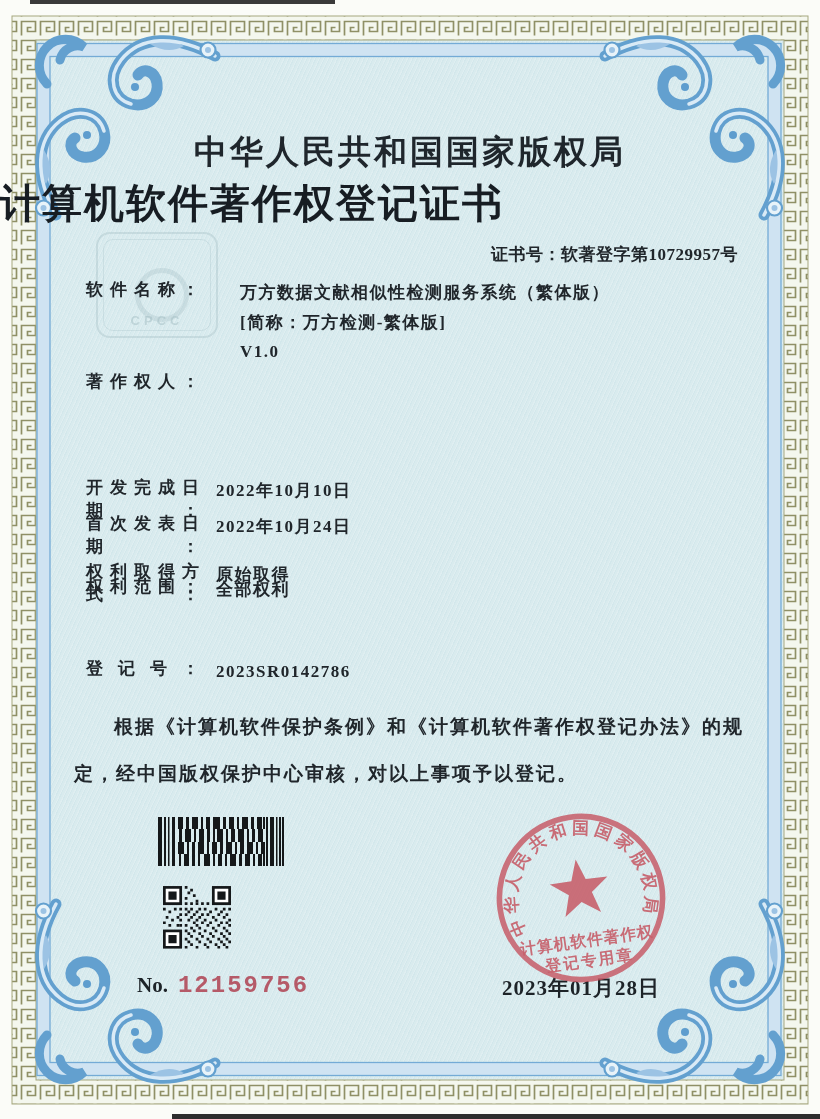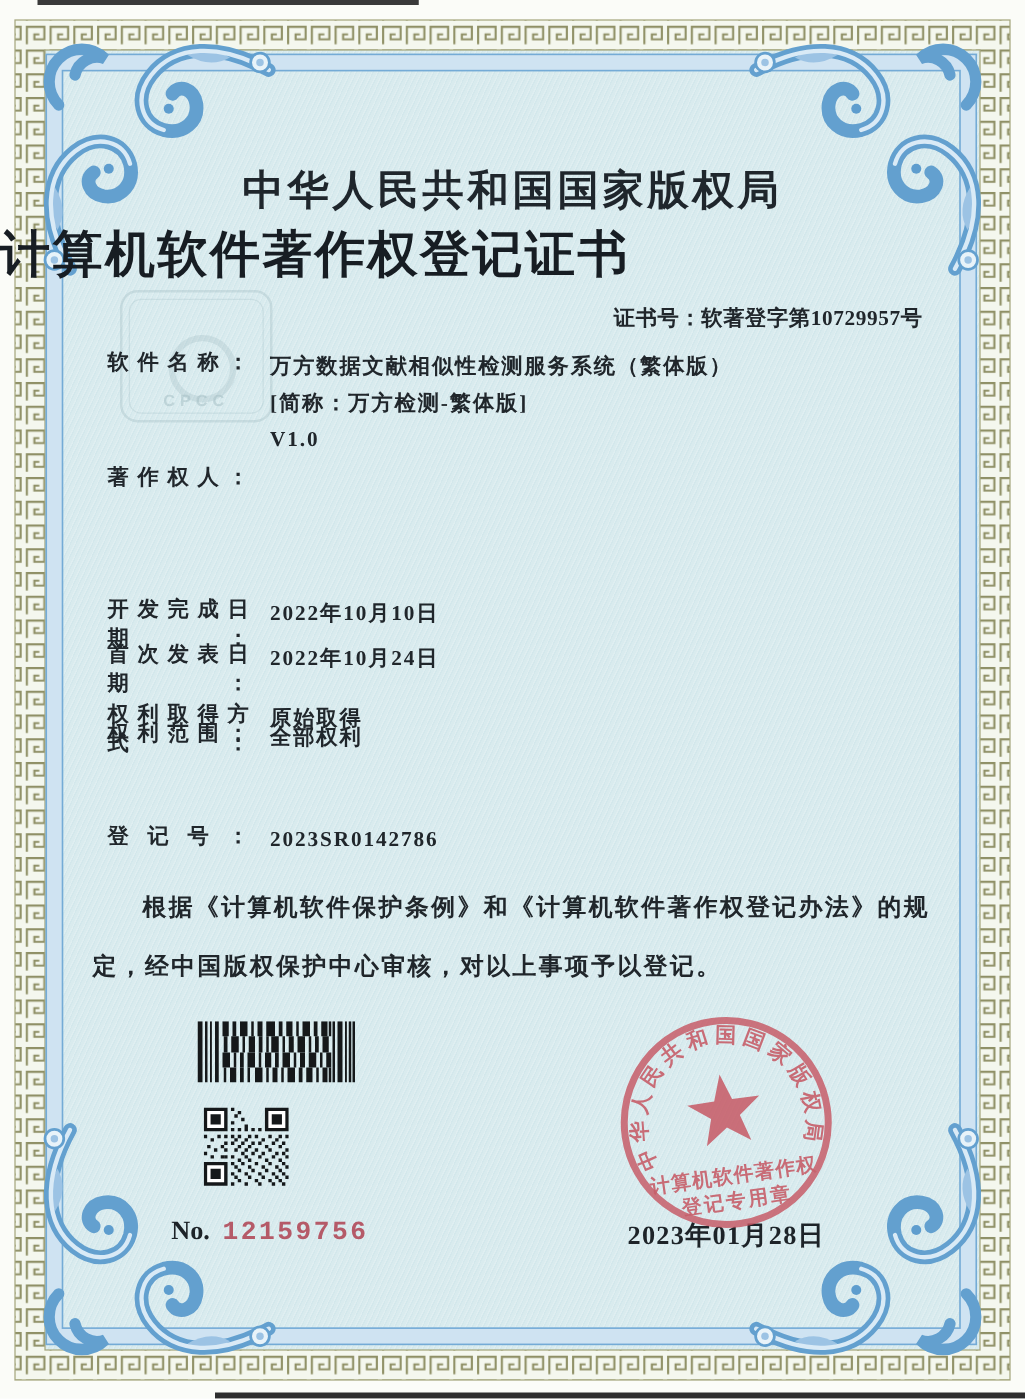--- a/index.html
+++ b/index.html
@@ -27,34 +27,34 @@
   }
   .cert-no{
     position:absolute; top:243px; right:82px;
     font-size:17px; font-weight:700; letter-spacing:0.5px;
   }
   .cert-no .lbl{margin-right:0;}
 
   .frow{position:absolute; left:86px; font-size:17px; font-weight:700; letter-spacing:1px; display:flex;}
   .flabel{display:inline-block; width:114px; text-align:justify; text-align-last:justify; flex:0 0 114px;}
   .fvalue{margin-left:16px; line-height:29.5px; letter-spacing:1.5px; white-space:nowrap;}
-  .r1{top:278px;} .r2{top:370px;} .r3{top:476px;font-family:Liberation Serif, serif;} .r4{top:512px;}
+  .r1{top:278px;gap:24px;} .r2{top:370px;} .r3{top:476px;font-family:Liberation Serif, serif;} .r4{top:512px;}
   .r5{top:560px;} .r6{top:575px;justify-content:center;} .r7{top:657px;}
 
   .statement{
     position:absolute; left:74px; top:703px; width:680px;
     font-size:19px; font-weight:700; line-height:47px;
     letter-spacing:2px; text-indent:40px;
   }
 
   .serial{position:absolute; left:137px; top:972px; font-size:21px; font-weight:600;}
   .serial .no-label{color:#1d2328; margin-right:10px;}
   .serial .no-value{
     color:#b55a68; font-family:"Liberation Mono","DejaVu Sans Mono",monospace;
-    letter-spacing:2px; font-weight:700; font-size:21px;
+    letter-spacing:2px; font-weight:700; font-size:24px;
   }
   .issue-date{position:absolute; left:502px; top:974px; font-size:21px; font-weight:700; letter-spacing:1px; color:#1d2328;}
 
   .barcode-box{position:absolute; left:158px; top:817px;}
   .qr-box{position:absolute; left:163px; top:886px;}
 
   .watermark{
     position:absolute; left:96px; top:232px; width:118px; height:102px; z-index:2;
     border:2px solid rgba(150,178,184,0.38); border-radius:14px; opacity:0.8;
   }

